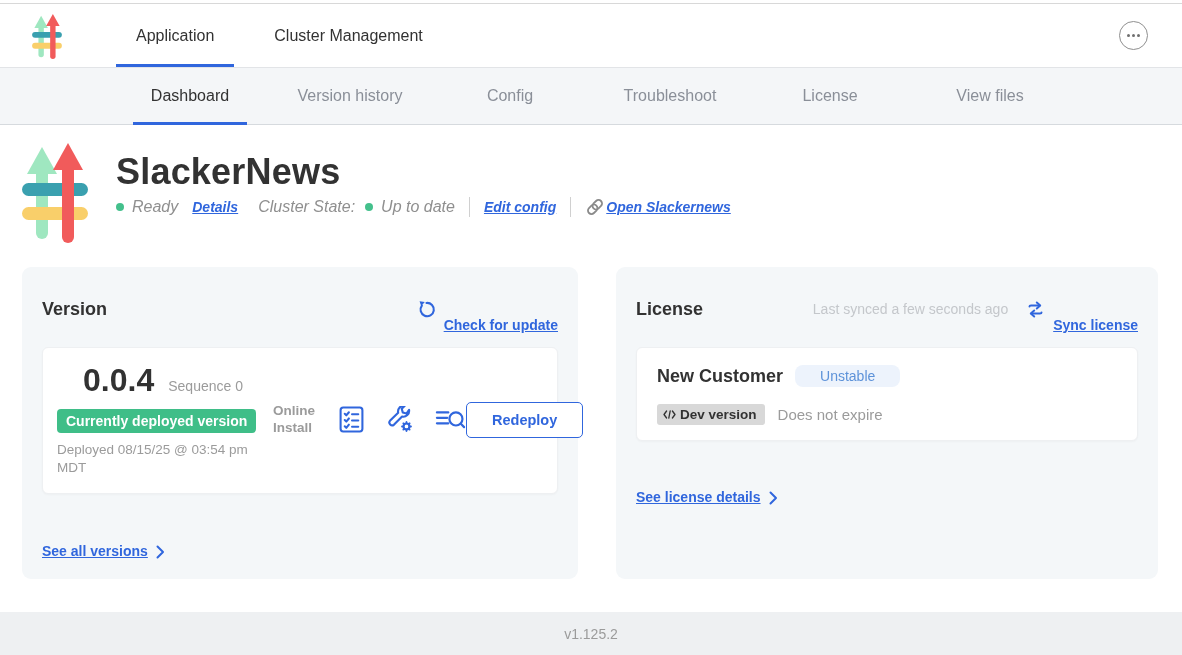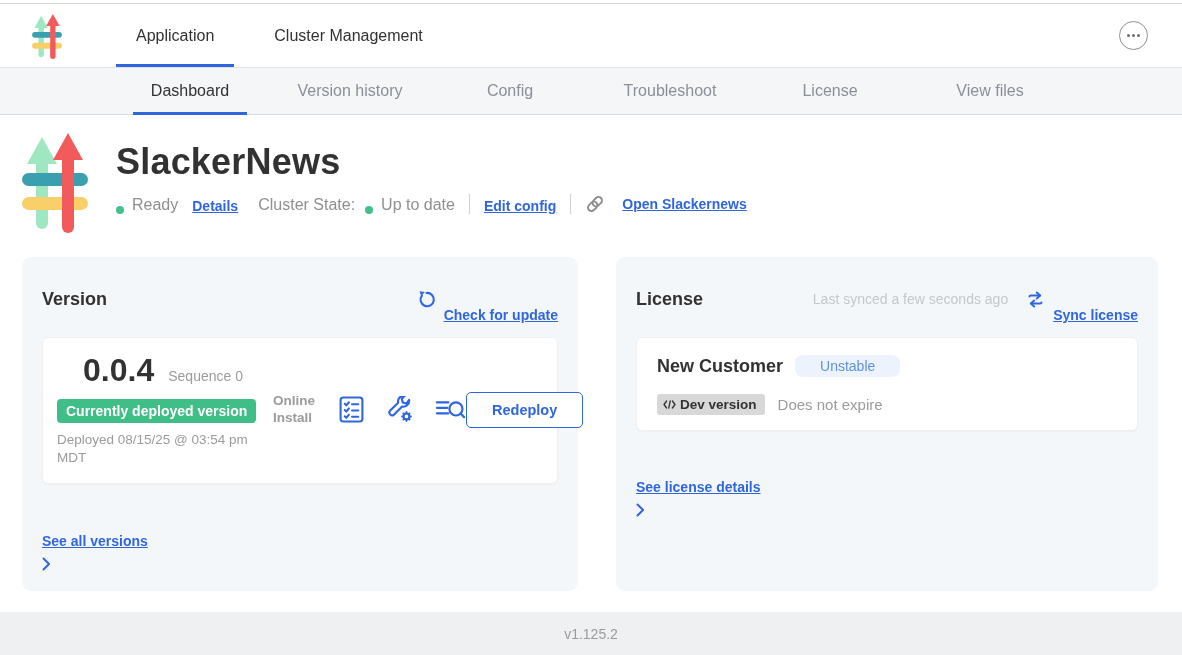--- a/index.html
+++ b/index.html
@@ -16,41 +16,41 @@
   .header-tab { position:relative; display:flex; align-items:center; padding:0 30px;
     font-size:16px; color:#323232; cursor:pointer; }
   .header-tab.active::after { content:""; position:absolute; left:10px; right:10px; bottom:0;
     height:3px; background:#3066dd; }
   .header-right { margin-left:auto; display:flex; align-items:center; padding-right:34px; }
   .ellipsis-btn { width:29px; height:29px; border:1px solid #8f8f8f; border-radius:50%;
     display:flex; align-items:center; justify-content:center; gap:2px; cursor:pointer; background:#fff; }
   .ellipsis-btn i { width:3px; height:3px; border-radius:50%; background:#6f6f6f; display:block; }
 
   
-  .subnav { height:48px; background:#f4f6f8; border-top:1px solid #e2e4e7;
+  .subnav { height:58px; background:#f4f6f8; border-top:1px solid #e2e4e7;
     border-bottom:1px solid #d6dade; display:flex; align-items:stretch; padding-left:110px; flex:0 0 auto; }
   .subnav-tab { position:relative; width:160px; display:flex; align-items:center; justify-content:center;
     font-size:16px; color:#8a8f98; cursor:pointer; }
   .subnav-tab.active { color:#323232; }
   .subnav-tab.active::after { content:""; position:absolute; bottom:-1px; left:50%;
     transform:translateX(-50%); width:114px; height:3px; background:#3066dd; }
 
   
   .main { flex:1 1 auto; background:#fff; padding:12px 24px 0 22px; }
   .app-title-row { display:flex; align-items:flex-start; }
   .big-logo { flex:0 0 auto; margin-top:4px; }
   .title-block { margin-left:28px; padding-top:14px; }
   .page-title { font-size:36px; font-weight:700; color:#323232; letter-spacing:0.2px; }
-  .status-row { display:flex; align-items:flex-end; margin-top:11px; font-size:16px; color:#8f8f8f; }
+  .status-row { display:flex; align-items:center; margin-top:4px; font-size:16px; color:#8f8f8f;font-style:italic; }
   .dot { width:8px; height:8px; border-radius:50%; background:#44c08c; margin-right:8px; flex:0 0 auto; }
   .blue-link { color:#3066dd; font-weight:700; text-decoration:underline; font-size:14px; cursor:pointer;margin-top:32px; }
   .status-row .blue-link { margin:0 0 0 14px; }
   .v-div { width:1px; height:20px; background:#d0d0d0; margin:0 14px; }
   .cluster-label { margin-left:20px; margin-right:10px; }
-  .open-link { display:flex; align-items:center; gap:17px; }
+  .open-link { display:flex; align-items:center; gap:1px; }
 
   
   .cards-row { display:flex; gap:38px; margin-top:24px; padding-left:0; }
   .card { background:#f4f7f9; border-radius:9px; padding:18px 20px 20px 20px; }
   .card-head { display:flex; align-items:center; }
   .card-title { font-size:18px; font-weight:700; color:#323232; }
   .head-right { margin-left:auto; display:flex; align-items:center; gap:8px; }
   .inner-card { background:#fff; border-radius:6px; border:1px solid #eef0f2;
     box-shadow:0 1px 2px rgba(0,0,0,0.03); margin-top:14px; }
 
@@ -63,21 +63,21 @@
   .deployed-badge { display:inline-block; margin-top:10px; background:#3fbe88; color:#fff;
     font-size:14px; font-weight:600; padding:4px 9px; border-radius:4px;text-align:right; }
   .deployed-at { margin-top:8px; font-size:13.5px; color:#9b9b9b; line-height:1.35; max-width:205px; }
   .install-type { font-size:13.5px; font-weight:700; color:#9b9b9b; width:50px; line-height:1.25;
     margin-left:4px; flex:0 0 auto; }
   .action-icons { display:flex; align-items:center; gap:22px; margin-left:16px; }
   .action-icons .ic { cursor:pointer; display:flex; }
   .redeploy-btn { margin-left:auto; background:#fff; border:1px solid #3066dd; border-radius:5px;
     color:#3066dd; font-weight:700; font-size:14.5px; padding:9px 25px; cursor:pointer;
     font-family:"Liberation Sans", sans-serif; }
-  .see-link { display:flex; align-items:flex-start; gap:8px; margin-top:17px;flex-direction:column; }
+  .see-link { display:flex; align-items:flex-end; gap:8px; margin-top:17px; }
 
   .license-card { flex:1 1 auto; }
   .last-synced { font-size:14px; color:#c4c7cb; margin-right:10px; }
   .license-inner { padding:17px 20px 15px 20px; }
   .customer-row { display:flex; align-items:center; }
   .customer-name { font-size:18px; font-weight:700; color:#323232; }
   .channel-badge { margin-left:12px; background:#edf3fc; color:#5d92d9; font-size:14px;
     padding:3px 25px; border-radius:8px; }
   .license-meta-row { display:flex; align-items:center; margin-top:17px; }
   .type-tag { background:#d8d8d8; border-radius:3px; padding:3px 8px 3px 6px; display:flex;

